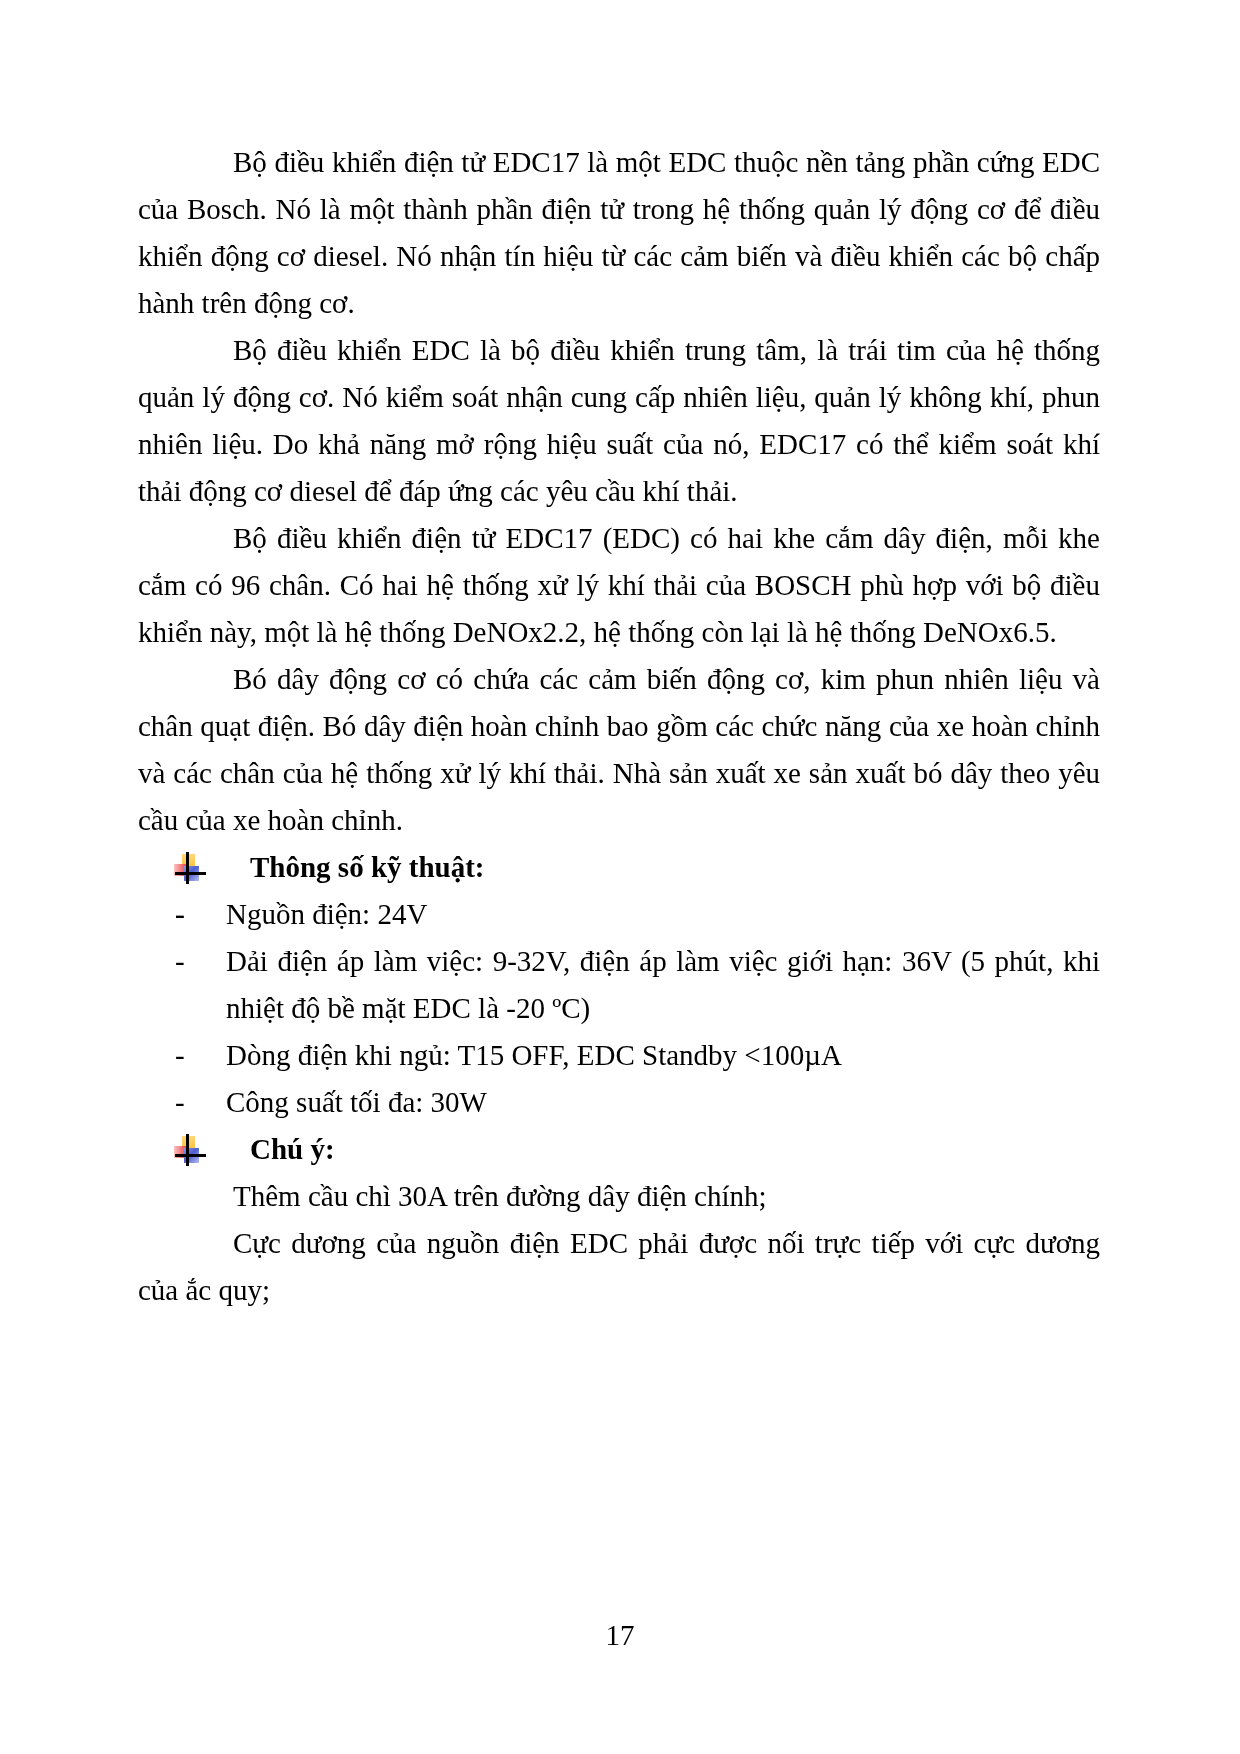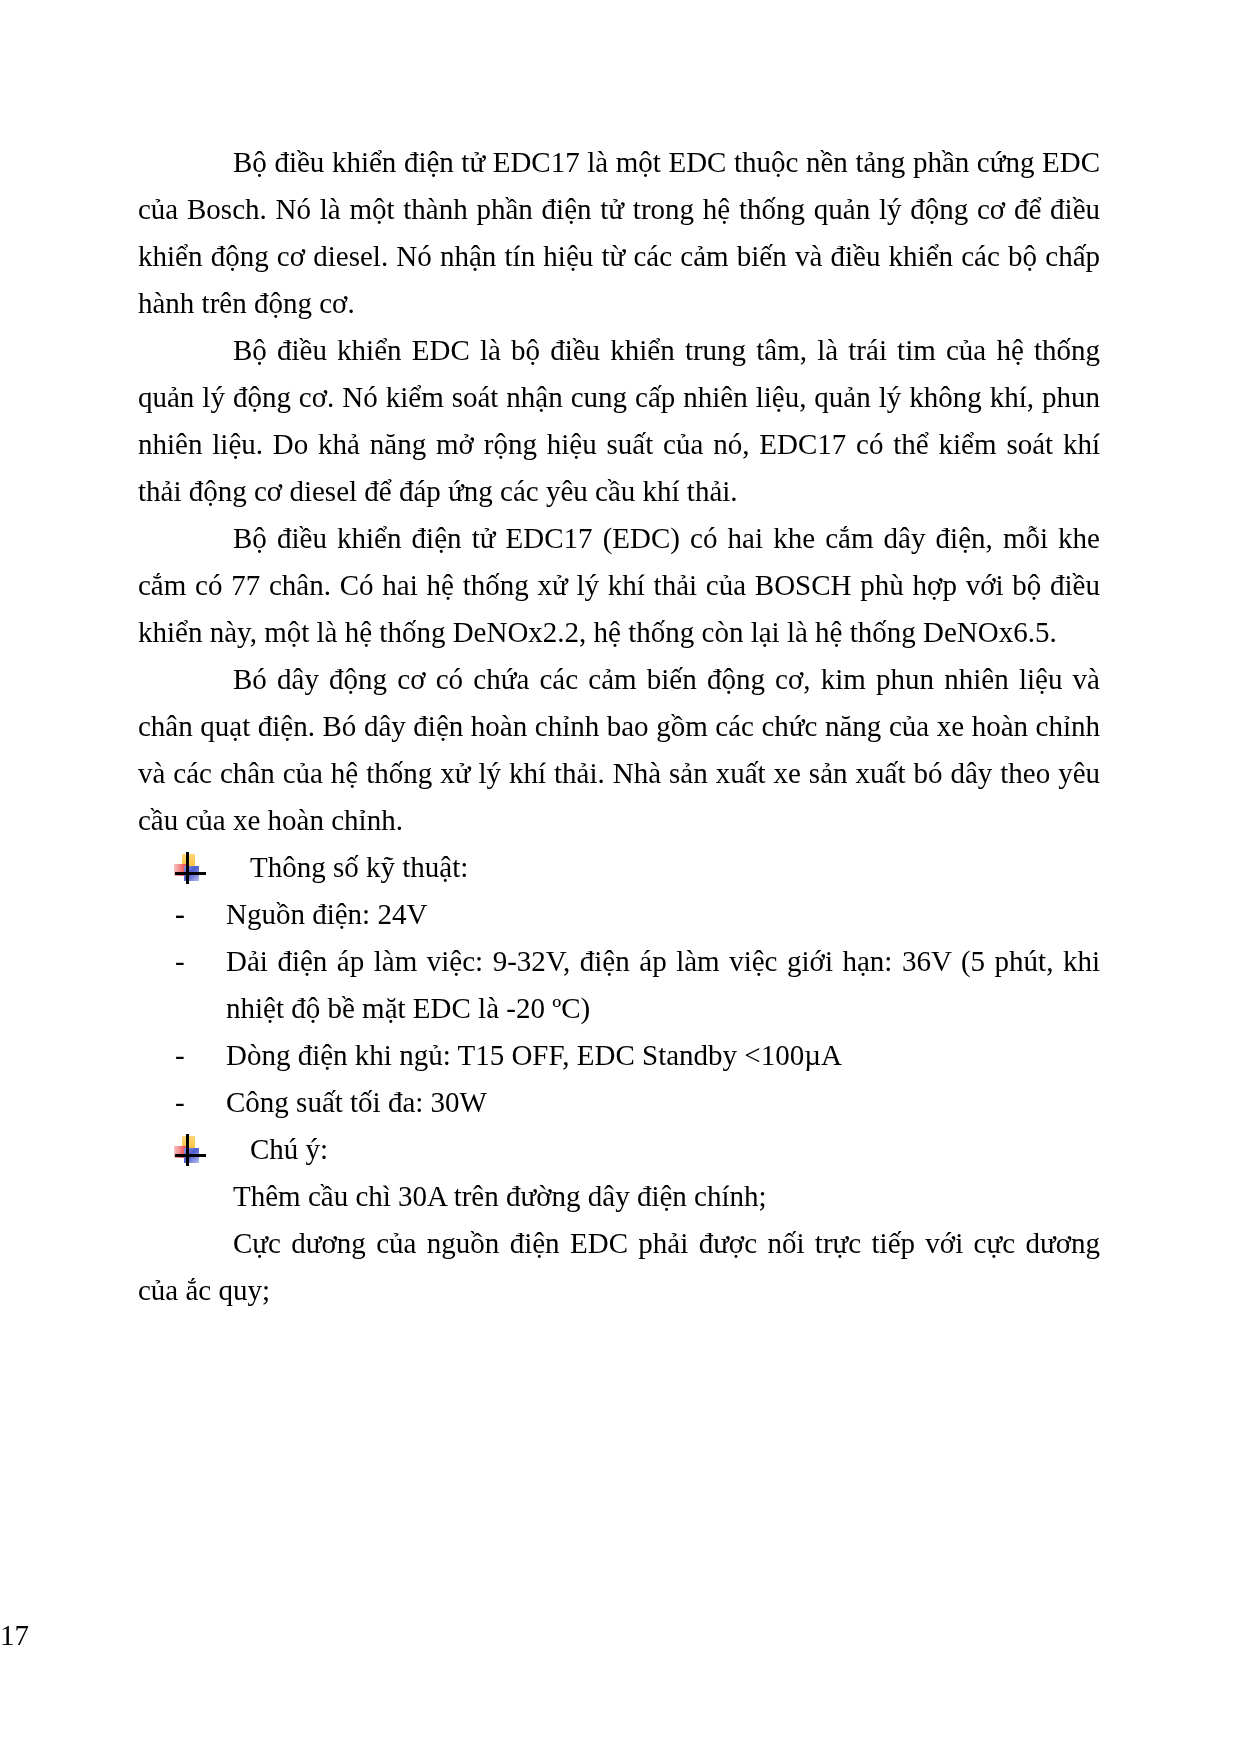--- a/index.html
+++ b/index.html
@@ -24,21 +24,21 @@
   }
   p.para {
     margin: 0;
     text-indent: 95px;
   }
   
   .heading {
     position: relative;
     margin: 0;
     padding-left: 112px;
-    font-weight: normal;
+    font-weight: bold;
     text-align: left;
     text-indent: 0;
   }
   .bullet-icon {
     position: absolute;
     left: 36px;
     top: 10px;
     width: 32px;
     height: 30px;
     display: inline-block;
@@ -73,33 +73,34 @@
     position: absolute;
     left: 37px;
     top: 0;
     text-indent: 0;
   }
   .page-number {
     position: absolute;
     left: 0;
     right: 0;
     top: 1612px;
+    text-align: center;
     font-size: 29px;
     line-height: 47px;
   }
 </style>
 </head>
 <body>
 
 <div class="page">
   <div class="content">
 
     <p class="para">Bộ điều khiển điện tử EDC17 là một EDC thuộc nền tảng phần cứng EDC của Bosch. Nó là một thành phần điện tử trong hệ thống quản lý động cơ để điều khiển động cơ diesel. Nó nhận tín hiệu từ các cảm biến và điều khiển các bộ chấp hành trên động cơ.</p>
     <p class="para">Bộ điều khiển EDC là bộ điều khiển trung tâm, là trái tim của hệ thống quản lý động cơ. Nó kiểm soát nhận cung cấp nhiên liệu, quản lý không khí, phun nhiên liệu. Do khả năng mở rộng hiệu suất của nó, EDC17 có thể kiểm soát khí thải động cơ diesel để đáp ứng các yêu cầu khí thải.</p>
-    <p class="para">Bộ điều khiển điện tử EDC17 (EDC) có hai khe cắm dây điện, mỗi khe cắm có 77 chân. Có hai hệ thống xử lý khí thải của BOSCH phù hợp với bộ điều khiển này, một là hệ thống DeNOx2.2, hệ thống còn lại là hệ thống DeNOx6.5.</p>
+    <p class="para">Bộ điều khiển điện tử EDC17 (EDC) có hai khe cắm dây điện, mỗi khe cắm có 96 chân. Có hai hệ thống xử lý khí thải của BOSCH phù hợp với bộ điều khiển này, một là hệ thống DeNOx2.2, hệ thống còn lại là hệ thống DeNOx6.5.</p>
     <p class="para">Bó dây động cơ có chứa các cảm biến động cơ, kim phun nhiên liệu và chân quạt điện. Bó dây điện hoàn chỉnh bao gồm các chức năng của xe hoàn chỉnh và các chân của hệ thống xử lý khí thải. Nhà sản xuất xe sản xuất bó dây theo yêu cầu của xe hoàn chỉnh.</p>
 
     <div class="heading">
       <span class="bullet-icon">
         <span class="sq-yellow"></span>
         <span class="sq-pink"></span>
         <span class="sq-blue"></span>
         <span class="cross-v"></span>
         <span class="cross-h"></span>
       </span>

